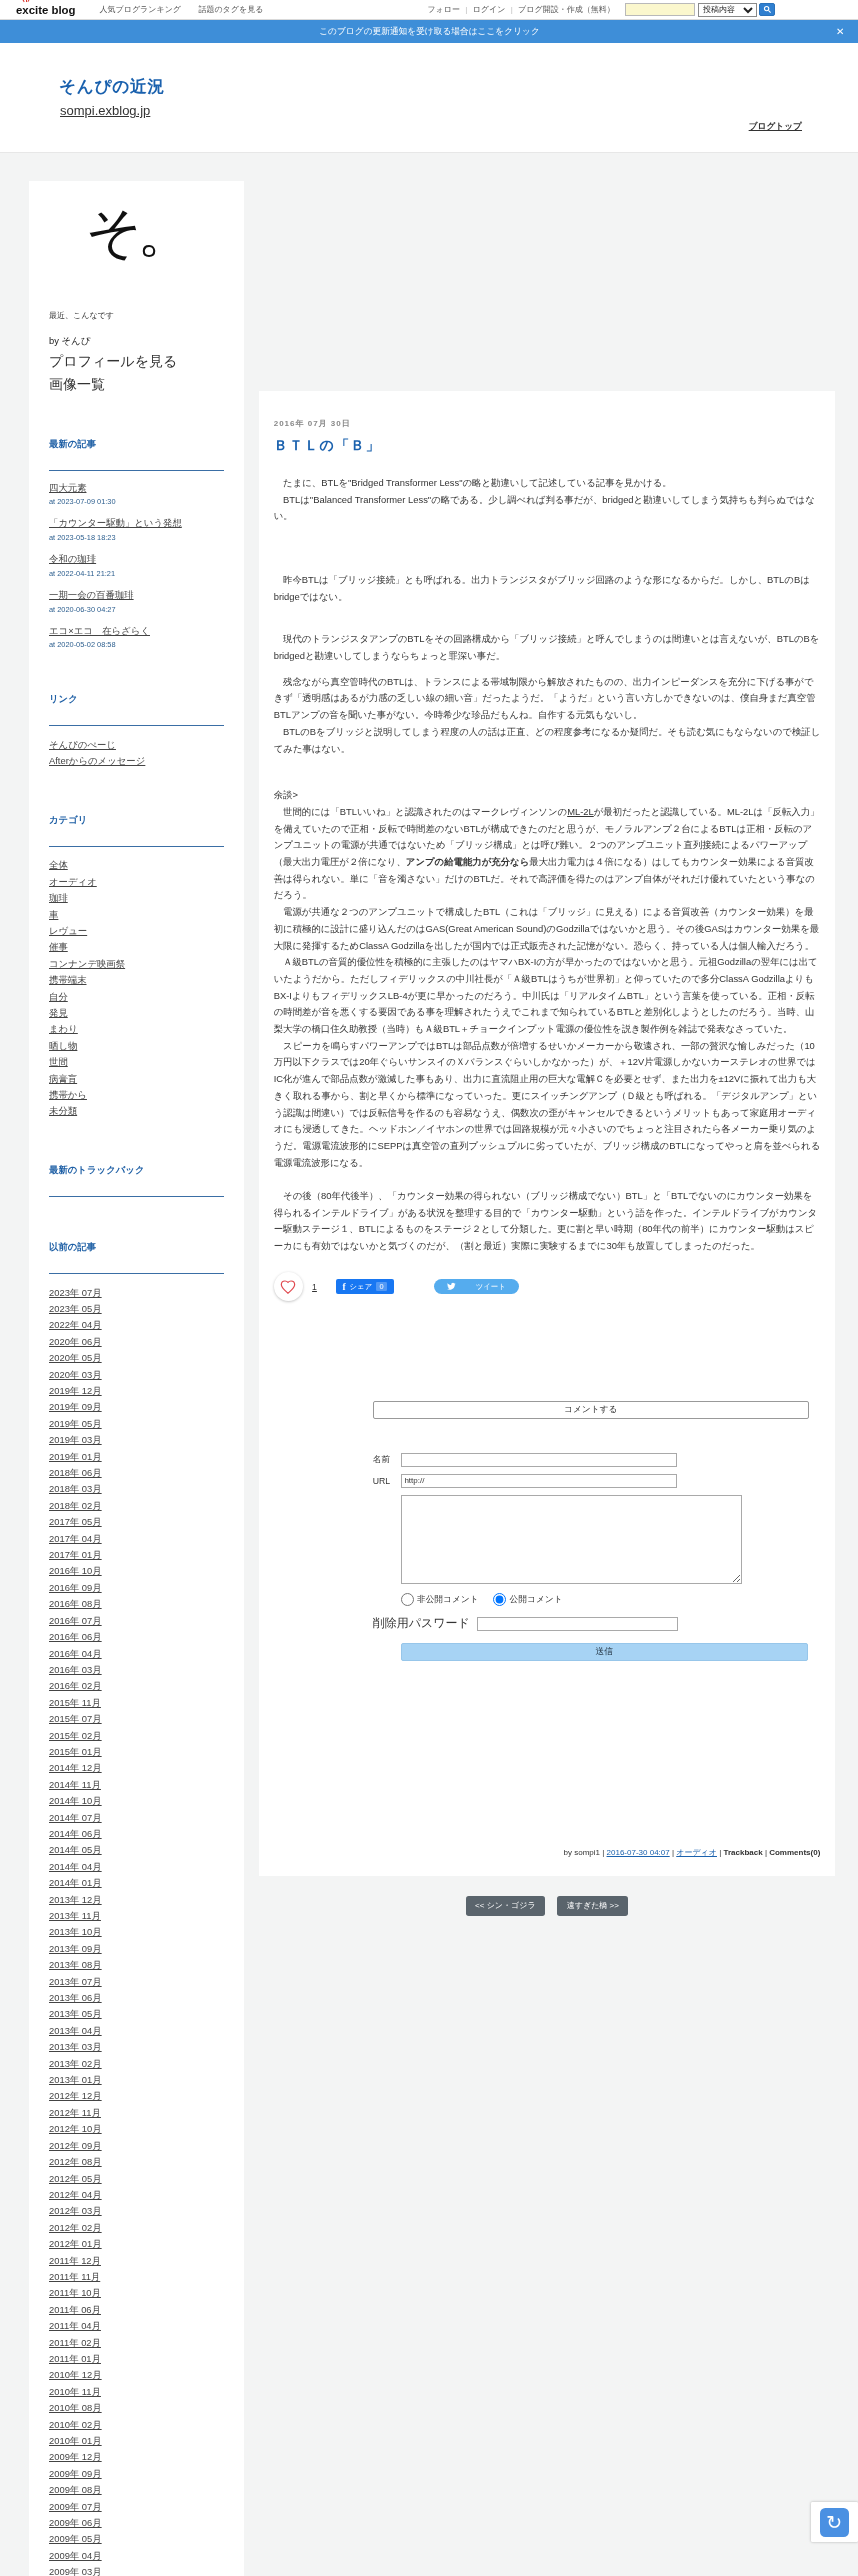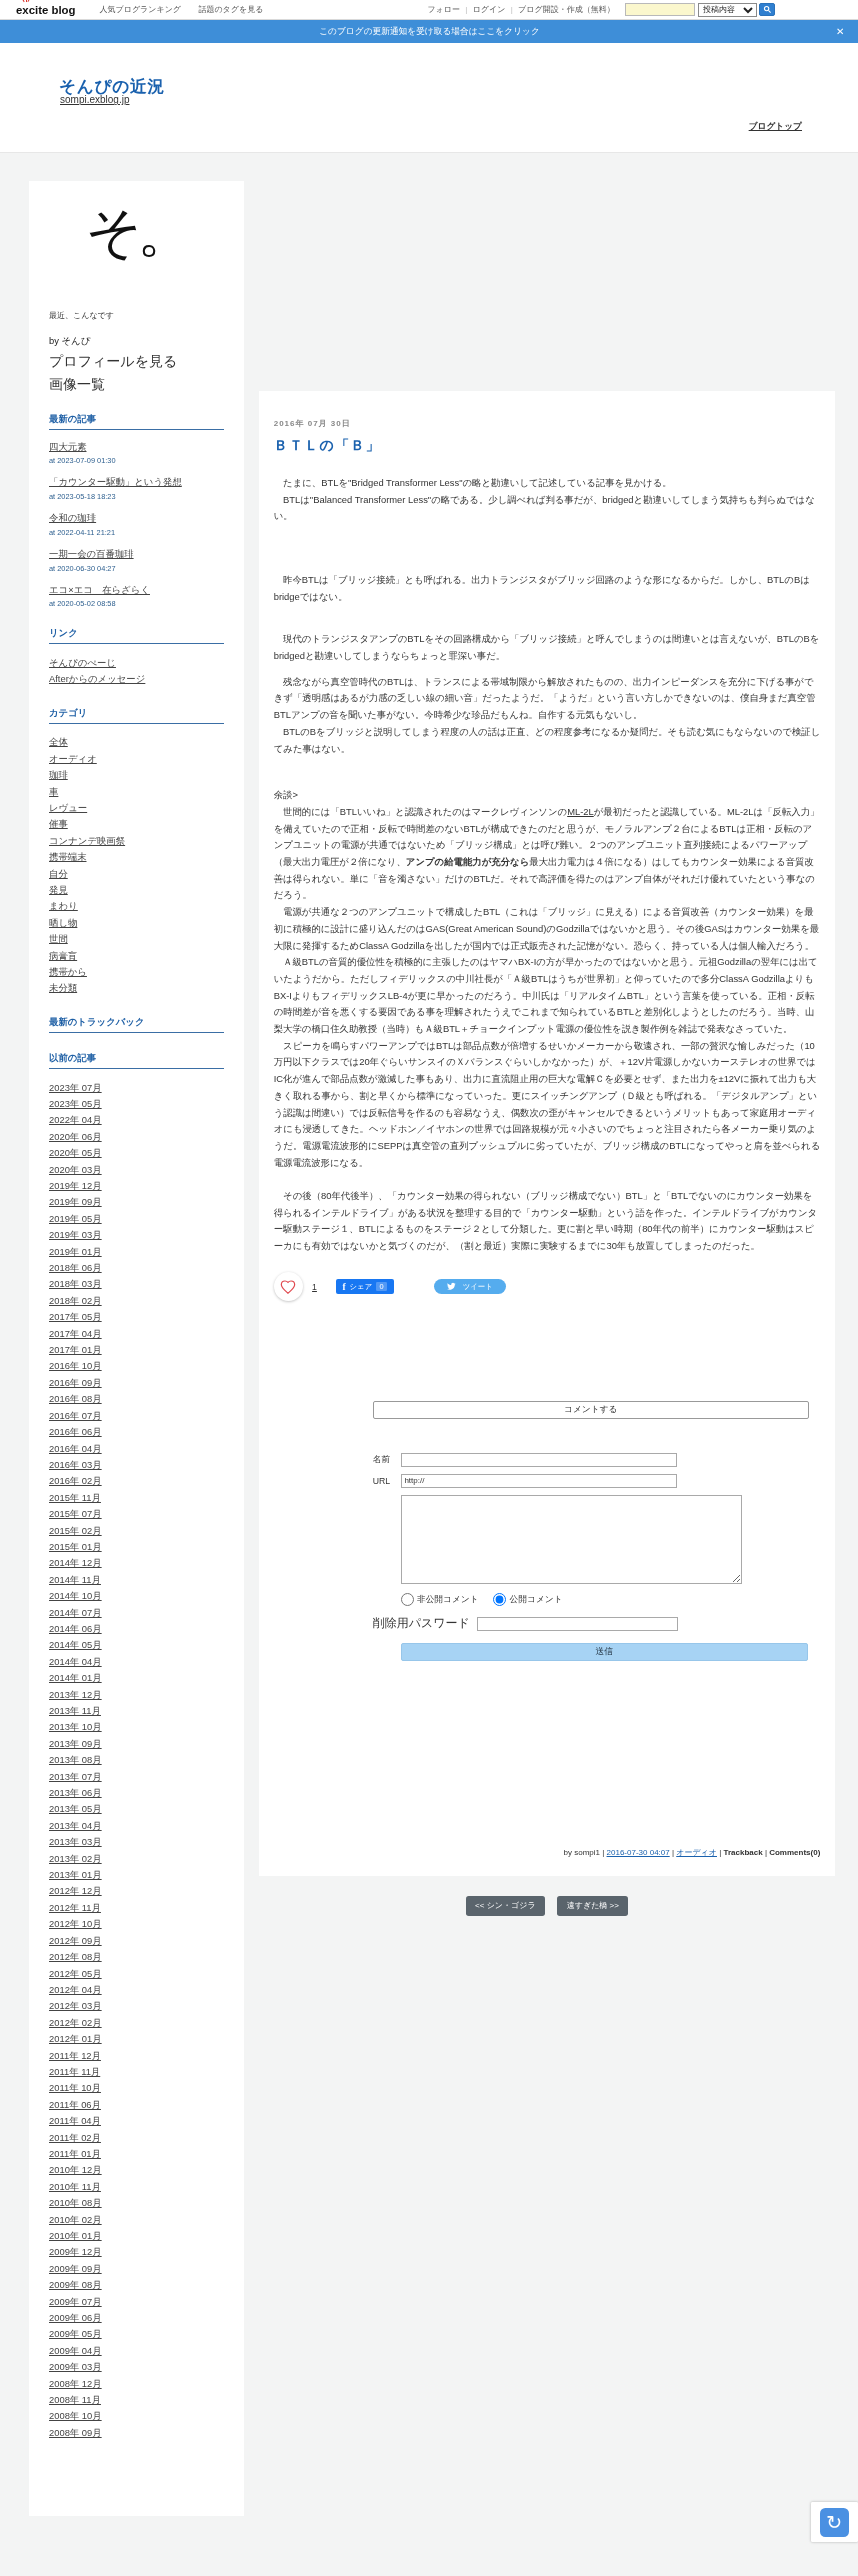--- a/index.html
+++ b/index.html
@@ -38,37 +38,37 @@
             justify-content:center; position:relative; }
   .notice a.msg { color:#fff; font-size:8.7px; text-decoration:none; }
   .notice .close { position:absolute; right:14.7px; color:#fff; font-size:10px;
                    font-weight:bold; line-height:1; }
 
   
   .site-header { background:#fff; height:110px; position:relative;
                  border-bottom:0.7px solid #e7e7e7; }
   .site-title { position:absolute; left:59px; top:32px; font-size:16.7px; font-weight:bold;
                 color:#1a61ae; text-decoration:none; letter-spacing:0.7px; }
-  .site-url { position:absolute; left:60px; top:51px; font-size:10px; color:#333;
+  .site-url { position:absolute; left:60px; top:60px; font-size:13px; color:#333;
               text-decoration:underline; }
   .blogtop-link { position:absolute; right:57px; top:78px; font-size:8.7px; color:#333;
                   font-weight:bold; text-decoration:underline; }
 
   
   .sidebar { position:absolute; left:29px; top:181px; width:215px; min-height:2335px;
              background:#fff; padding:12px 20px 20px; }
   .side-logo { height:110px; display:flex; align-items:flex-start; justify-content:center;
                font-family:"DejaVu Serif","Liberation Serif",serif; font-size:56px;
                color:#111; line-height:1.4; letter-spacing:-5.3px; }
   .side-desc { font-size:8px; color:#333; margin-top:6.7px; }
   .side-author { font-size:9.4px; color:#222; margin-top:14.7px; }
   .side-plink { display:inline-block; font-size:14px; color:#333;
                 margin-top:4.7px; }
-  .side-heading { margin-top:19px; font-size:9.4px; font-weight:bold; color:#1e5fa5;
-                  padding-bottom:3px; border-bottom:1.3px solid #3a6ea5; }
+  .side-heading { margin-top:44px; font-size:9.4px; font-weight:bold; color:#1e5fa5;
+                  padding-bottom:19px; border-bottom:1.3px solid #3a6ea5; }
   .recent-item { margin-top:10px; }
   .recent-item a { font-size:9.4px; color:#444; text-decoration:underline; }
   .post-at { font-size:7.4px; color:#2d5f8f; margin-top:2.7px; }
   .side-list { margin-top:10.7px; }
   .side-list a { display:block; width:max-content; font-size:9.4px; color:#444;
                  text-decoration:underline; line-height:16.4px; }
 
   
   .main { position:absolute; left:259px; top:391px; width:576px; }
   .post-card { background:#fff; padding:27px 14.7px 17.4px; }
@@ -83,21 +83,21 @@
   .heart-btn { width:29px; height:29px; border-radius:50%; background:#fff;
                box-shadow:0 0.7px 2.7px rgba(0,0,0,.25); display:flex; align-items:center;
                justify-content:center; border:none; }
   .like-count { font-size:8.7px; color:#333; text-decoration:underline; }
   .fb-btn { background:#1877f2; border:none; border-radius:2px; color:#fff; height:14.7px;
             font-size:7.4px; display:flex; align-items:center; gap:4px; padding:0 6.7px;
             margin-left:9.4px; font-family:"Liberation Sans",sans-serif; }
   .fb-f { font-weight:bold; font-size:9.4px; font-family:"Liberation Serif",serif; }
   .fb-count { background:rgba(255,255,255,.25); border-radius:1.3px; padding:0 3.3px; }
   .tw-btn { background:#55acee; border:none; border-radius:8px; color:#fff; height:15.4px;
-            font-size:7.4px; display:flex; align-items:center; gap:7px; padding:0 13px;
+            font-size:7.4px; display:flex; align-items:center; gap:20px; padding:0 13px;
             margin-left:31px; font-family:"Liberation Sans",sans-serif; }
 
   
   .comment-section { margin-top:100px; margin-left:99px; width:436px; }
   .comment-toggle { width:100%; height:18px; background:#fff; border:0.7px solid #999;
                     border-radius:2px; font-size:8.7px; color:#333;
                     font-family:"Liberation Sans",sans-serif; }
   .cform { margin-top:34px; font-size:8.7px; color:#333; }
   .frow { display:flex; align-items:center; margin-top:6.7px; }
   .flabel { width:28px; font-size:8.7px; }

